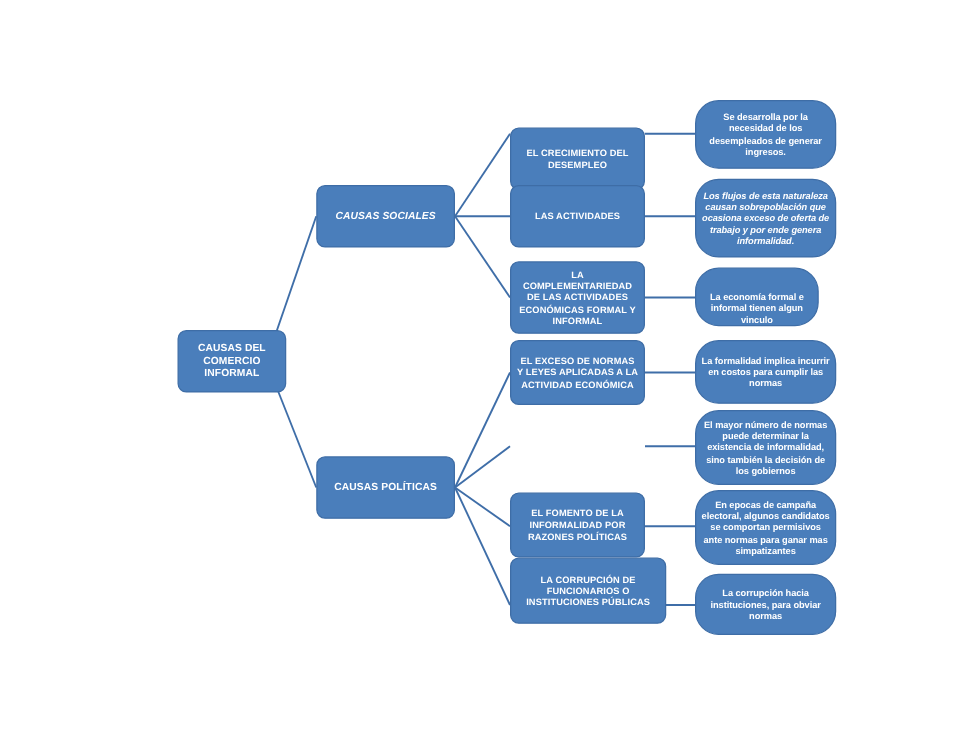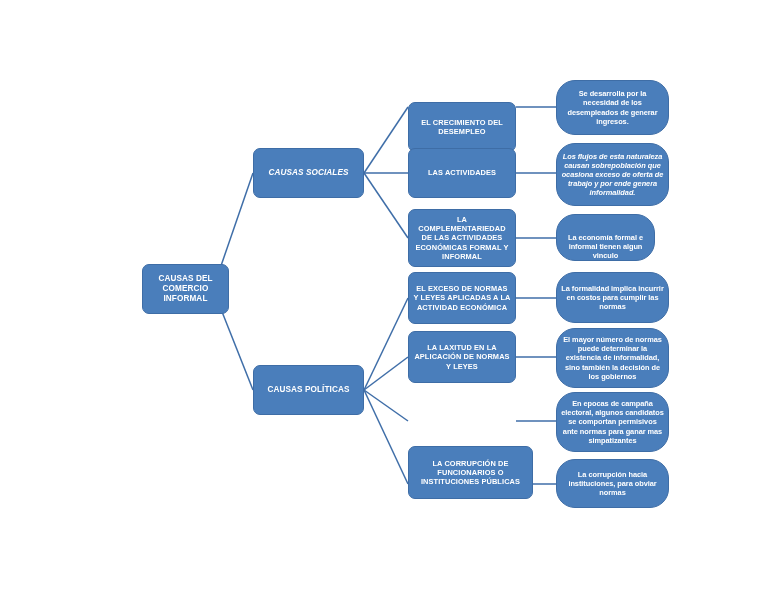--- a/index.html
+++ b/index.html
@@ -114,24 +114,24 @@
   </div>
 
   <div class="node lvl3" style="left:408px; top:209px; width:108px; height:58px;">
     <span class="node-label">LA COMPLEMENTARIEDAD DE LAS ACTIVIDADES ECONÓMICAS FORMAL Y INFORMAL</span>
   </div>
 
   <div class="node lvl3" style="left:408px; top:272px; width:108px; height:52px;">
     <span class="node-label">EL EXCESO DE NORMAS Y LEYES APLICADAS A LA ACTIVIDAD ECONÓMICA</span>
   </div>
 
-  <div class="node lvl3" style="left:408px; top:331px; width:108px; height:52px;">
-    <span class="node-label">LA LAXITUD EN LA APLICACIÓN DE NORMAS Y LEYES</span>
+
+  <div class="node lvl3" style="left:408px; top:394px; width:108px; height:52px;">
+    <span class="node-label">EL FOMENTO DE LA INFORMALIDAD POR RAZONES POLÍTICAS</span>
   </div>
-
 
   <div class="node lvl3" style="left:408px; top:446px; width:125px; height:53px;justify-content:flex-end;">
     <span class="node-label">LA CORRUPCIÓN DE FUNCIONARIOS O INSTITUCIONES PÚBLICAS</span>
   </div>
 
   <div class="node lvl4" style="left:556px; top:80px; width:113px; height:55px;">
     <span class="node-label">Se desarrolla por la necesidad de los desempleados de generar ingresos.</span>
   </div>
 
   <div class="node lvl4" style="left:556px; top:143px; width:113px; height:63px;font-style:italic;">

